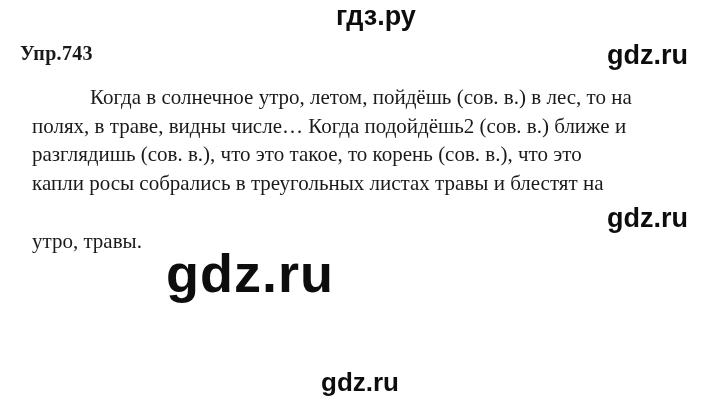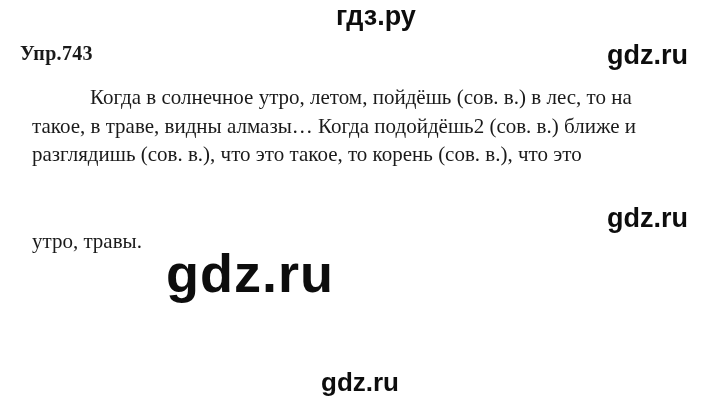--- a/index.html
+++ b/index.html
@@ -94,22 +94,23 @@
 <div id="page">
 
   <div id="site-logo" class="sans-logo">гдз.ру</div>
 
   <div id="exercise-number" class="serif-text">Упр.743</div>
 
   <div id="wm-top-right" class="sans-logo">gdz.ru</div>
 
   <div id="paragraph-1" class="para serif-text">
     <span class="line indent-lg">Когда в солнечное утро, летом, пойдёшь (сов. в.) в лес, то на</span>
-    <span class="line">такое, в траве, видны алмазы… Когда подойдёшь2 (сов. в.) ближе и</span>
+    <span class="line">полях, в траве, видны числе… Когда подойдёшь2 (сов. в.) ближе и</span>
     <span class="line">разглядишь (сов. в.), что это такое, то корень (сов. в.), что это</span>
+    <span class="line">капли росы собрались в треугольных листах травы и блестят на</span>
   </div>
 
   <div id="wm-mid-right" class="sans-logo">gdz.ru</div>
 
   <div id="paragraph-2" class="para serif-text">
     <span class="line">утро, травы.</span>
   </div>
 
   <div id="wm-big" class="sans-logo">gdz.ru</div>
 

